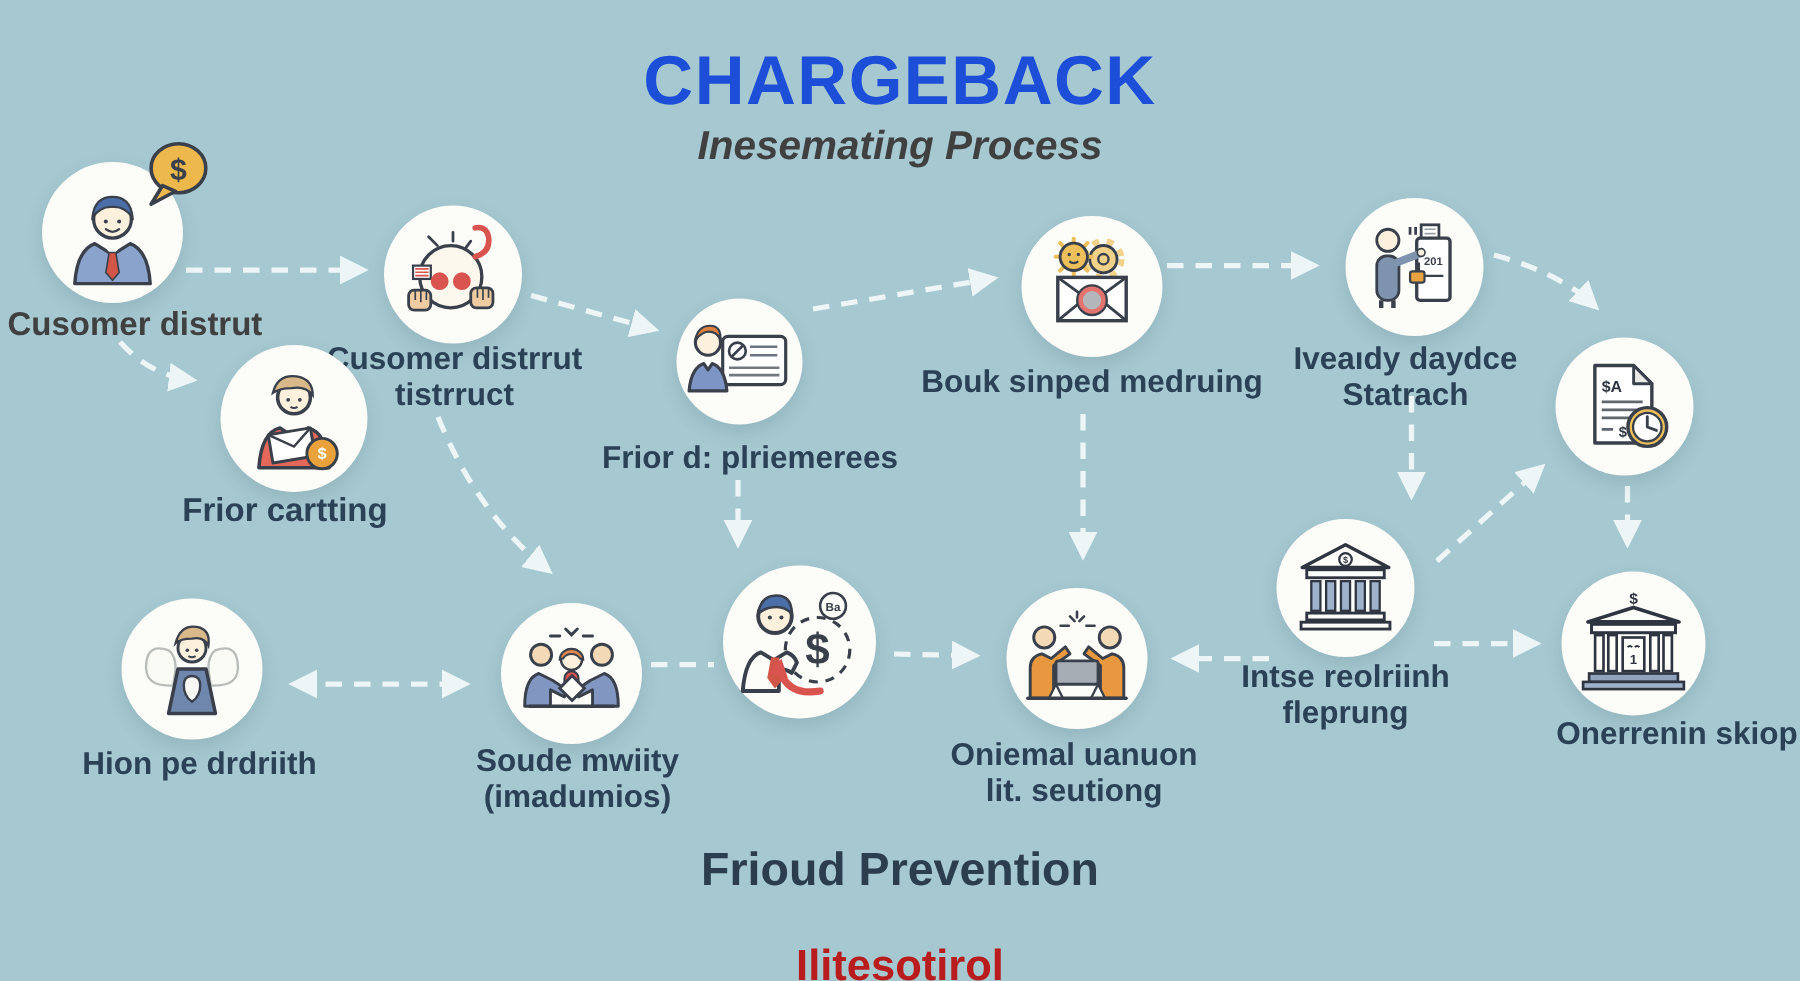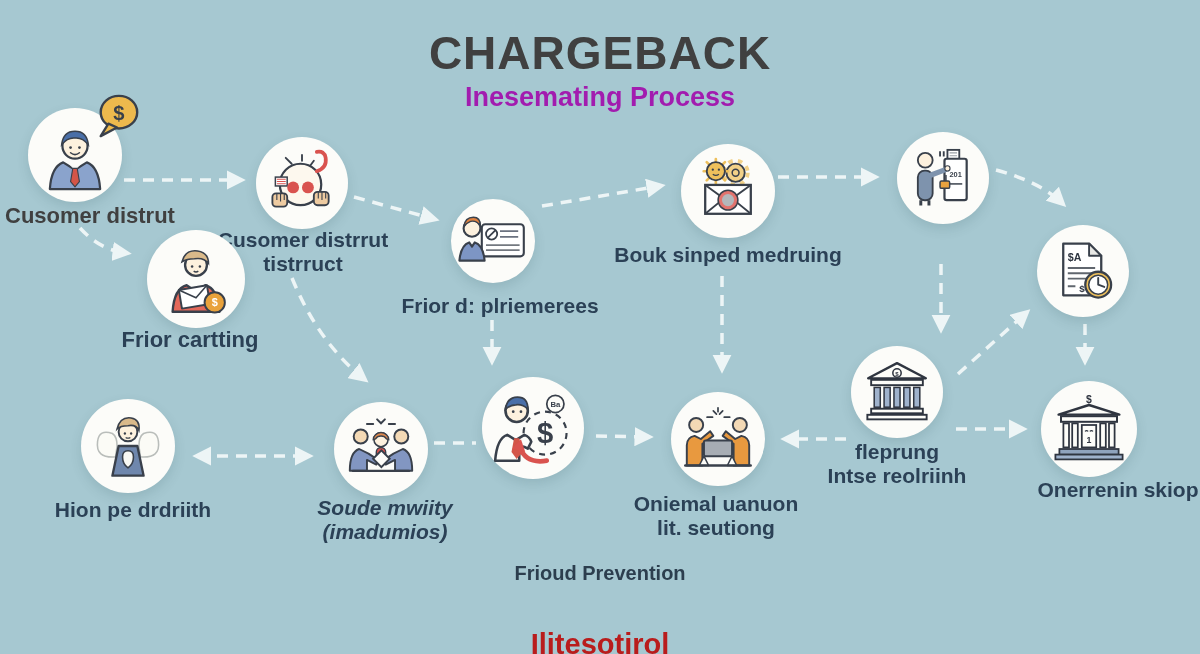--- a/index.html
+++ b/index.html
@@ -4,29 +4,29 @@
 <style>
   html,body{margin:0;padding:0;}
   body{
     width:1200px;height:654px;position:relative;overflow:hidden;
     background:#a6c8d1;
     font-family:"Liberation Sans","DejaVu Sans",sans-serif;
   }
   .canvas{position:absolute;inset:0;}
   .title{
     position:absolute;left:0;right:0;top:26px;text-align:center;
-    font-size:46px;font-weight:bold;color:#404040;letter-spacing:1px;
+    font-size:46px;font-weight:bold;color:#1d4ed8;letter-spacing:1px;
   }
   .subtitle{
     position:absolute;left:0;right:0;top:82px;text-align:center;
-    font-size:27px;font-weight:bold;color:#a21caf;
+    font-size:27px;font-weight:bold;color:#404040;font-style:italic;
   }
   .footer1{
     position:absolute;left:0;right:0;top:562px;text-align:center;
-    font-size:20px;font-weight:bold;color:#2c3e4e;
+    font-size:31px;font-weight:bold;color:#2c3e4e;
   }
   .footer2{
     position:absolute;left:0;right:0;top:597px;text-align:center;
     font-size:29px;font-weight:bold;color:#b91c1c;margin-top:31px;
   }
   .node{
     position:absolute;border-radius:50%;background:#fcfcf9;
     box-shadow:0 5px 12px rgba(50,85,95,.16);
     display:flex;align-items:center;justify-content:center;
   }
@@ -164,20 +164,24 @@
       <path d="M54,46 v8" stroke="#39404b" stroke-width="2"></path>
       <rect x="46" y="54" width="13" height="10" rx="2" fill="#e8a23f" stroke="#39404b" stroke-width="2"></rect>
       <path d="M18,22 q8,-8 16,0 l0,6 h-16 z" fill="#5a6470"></path>
       <circle cx="26" cy="26" r="10" fill="#fdf1de" stroke="#39404b" stroke-width="2.5"></circle>
       <rect x="16" y="40" width="20" height="40" rx="9" fill="#7e93ad" stroke="#39404b" stroke-width="2.5"></rect>
       <path d="M34,46 L55,38" stroke="#7e93ad" stroke-width="7" stroke-linecap="round"></path>
       <circle cx="56" cy="37" r="3.5" fill="#fdf1de" stroke="#39404b" stroke-width="1.5"></circle>
       <path d="M20,80 v7 M31,80 v7" stroke="#39404b" stroke-width="4"></path>
     </svg>
   </div>
+  <div class="lbl" style="left:937px;top:228px;">
+    <div>Iveaıdy daydce</div>
+    <div>Statrach</div>
+  </div>
 
   <div class="node" style="left:1037px;top:225px;width:92px;height:92px;">
     <svg class="icon" width="76" height="76" viewBox="0 0 100 100">
       <path d="M24,14 H58 L74,30 V82 H24 Z" fill="#fff" stroke="#39404b" stroke-width="3" stroke-linejoin="round"></path>
       <path d="M58,14 V30 H74 Z" fill="#e9e9e6" stroke="#39404b" stroke-width="2.5" stroke-linejoin="round"></path>
       <text x="30" y="37" font-size="14" fill="#2e3540">$A</text>
       <path d="M30,46 h36 M30,53 h36 M30,60 h36 M30,70 h10" stroke="#39404b" stroke-width="2.5" opacity="0.8"></path>
       <text x="45" y="77" font-size="13" fill="#2e3540">$</text>
       <circle cx="70" cy="68" r="17" fill="#eec05c" stroke="#39404b" stroke-width="3"></circle>
       <circle cx="70" cy="68" r="12.5" fill="#fff" stroke="#39404b" stroke-width="2"></circle>
@@ -227,21 +231,21 @@
       <path d="M40,38 a10,9 0 0 1 20,0 l-3,-1 a8,7 0 0 0 -14,0 z" fill="#e08a4e" stroke="#39404b" stroke-width="1.8"></path>
       <path d="M44,54 a6,6 0 0 1 12,0 v4 h-12 z" fill="#d9534f" stroke="#39404b" stroke-width="1.8"></path>
       <circle cx="24" cy="34" r="9" fill="#f3d9b5" stroke="#39404b" stroke-width="2.5"></circle>
       <path d="M10,78 Q10,54 22,50 L34,56 L46,64 L44,70 L32,64 L32,78 Z" fill="#8296c2" stroke="#39404b" stroke-width="2.5" stroke-linejoin="round"></path>
       <circle cx="76" cy="34" r="9" fill="#f3d9b5" stroke="#39404b" stroke-width="2.5"></circle>
       <path d="M90,78 Q90,54 78,50 L66,56 L54,64 L56,70 L68,64 L68,78 Z" fill="#8296c2" stroke="#39404b" stroke-width="2.5" stroke-linejoin="round"></path>
       <rect x="43" y="55" width="15" height="15" transform="rotate(45 50.5 62.5)" fill="#fdfdf9" stroke="#39404b" stroke-width="2.5"></rect>
       <path d="M14,78 H86" stroke="#39404b" stroke-width="3" stroke-linecap="round"></path>
     </svg>
   </div>
-  <div class="lbl" style="left:385px;top:496px;font-style:italic;">
+  <div class="lbl" style="left:385px;top:496px;">
     <div>Soude mwiity</div>
     <div>(imadumios)</div>
   </div>
 
   <div class="node" style="left:482px;top:377px;width:102px;height:102px;">
     <svg class="icon" width="86" height="86" viewBox="0 0 100 100">
       <circle cx="64" cy="56" r="25" fill="none" stroke="#39404b" stroke-width="2.5" stroke-dasharray="7 6"></circle>
       <text x="64" y="67" text-anchor="middle" font-size="34" fill="#39404b">$</text>
       <path d="M6,88 Q8,62 20,58 L30,64 L40,58 Q46,60 48,66 L44,74 Q38,70 34,72 L34,88 Z" fill="#fcfcf9" stroke="#39404b" stroke-width="3" stroke-linejoin="round"></path>
       <path d="M28,62 h6 l4,16 -7,8 -6,-8 z" fill="#d35548"></path>
@@ -285,22 +289,22 @@
         <rect x="33" y="44" width="8" height="26"></rect>
         <rect x="46" y="44" width="8" height="26"></rect>
         <rect x="59" y="44" width="8" height="26"></rect>
         <rect x="72" y="44" width="8" height="26"></rect>
       </g>
       <rect x="16" y="72" width="68" height="6" fill="#fdfdf9" stroke="#2f3540" stroke-width="2.5"></rect>
       <rect x="11" y="80" width="78" height="6" fill="#fdfdf9" stroke="#2f3540" stroke-width="2.5"></rect>
     </svg>
   </div>
   <div class="lbl" style="left:897px;top:440px;">
+    <div>Intse reolriinh</div>
     <div>fleprung</div>
-    <div>Intse reolriinh</div>
   </div>
 
   <div class="node" style="left:1041px;top:381px;width:96px;height:96px;">
     <svg class="icon" width="80" height="80" viewBox="0 0 100 100">
       <text x="50" y="17" text-anchor="middle" font-size="13" fill="#2f3540">$</text>
       <path d="M50,20 L12,32 H88 Z" fill="#fdfdf9" stroke="#2f3540" stroke-width="3" stroke-linejoin="round"></path>
       <rect x="15" y="34" width="70" height="7" fill="#fdfdf9" stroke="#2f3540" stroke-width="2.5"></rect>
       <g fill="#fdfdf9" stroke="#2f3540" stroke-width="2.2">
         <rect x="18" y="43" width="7" height="30"></rect>
         <rect x="29" y="43" width="7" height="30"></rect>

